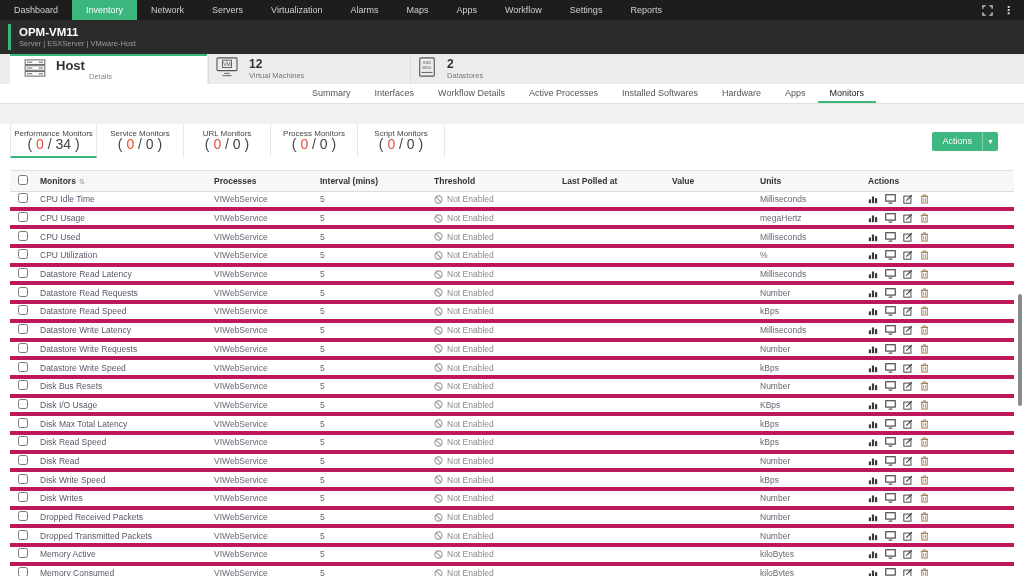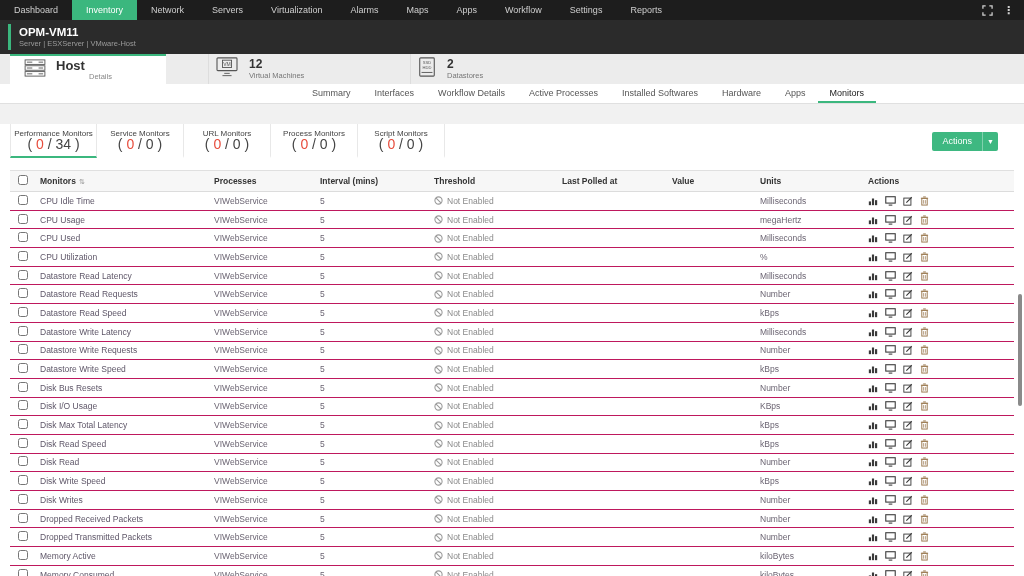--- a/index.html
+++ b/index.html
@@ -16,21 +16,21 @@
 
   
   .devhdr { height:34px; background:#2b2b2b; display:flex; align-items:center; }
   .dev-accent { width:3px; height:26px; background:#3bb77e; margin-left:8px; }
   .dev-text { margin-left:8px; }
   .dev-name { color:#fff; font-size:11.5px; font-weight:bold; line-height:13px; }
   .dev-crumb { color:#9b9b9b; font-size:7.5px; line-height:10px; }
 
   
   .cards { height:30px; background:#ececec; position:relative; display:flex; }
-  .card-host { position:absolute; left:10px; top:0; width:156px; height:30px; background:#fff;
+  .card-host { position:absolute; left:10px; top:0; width:197px; height:30px; background:#fff;
                border-top:2px solid #3bb77e; display:flex; align-items:center; padding-left:14px; cursor:pointer; }
   .card-host .ht { margin-left:10px; }
   .host-title { font-size:13px; font-weight:bold; color:#333; line-height:13px; }
   .host-sub { font-size:7.5px; color:#888; line-height:9px;padding-left:33px; }
   .card { position:absolute; top:0; height:30px; display:flex; align-items:center; cursor:pointer; border-left:1px solid #ddd; padding-left:6px; }
   .card-vm { left:208px; width:202px; }
   .card-ds { left:410px; width:202px; }
   .card .ct { margin-left:10px; }
   .card-count { font-size:12px; font-weight:bold; color:#333; line-height:13px; }
   .card-label { font-size:7.5px; color:#777; line-height:9px; }
@@ -55,21 +55,21 @@
 
   .actions-btn { position:absolute; right:26px; top:8px; height:19px; background:#3eb881; border-radius:2px;
                  display:flex; align-items:stretch; cursor:pointer; }
   .actions-label { color:#fff; font-size:9px; line-height:19px; padding:0 10px; }
   .actions-caret { width:16px; border-left:1px solid rgba(255,255,255,.35); color:#fff; font-size:7px;
                    display:flex; align-items:center; justify-content:center; }
 
   
   .tbl { position:absolute; left:10px; right:10px; top:46px; }
   .trow { display:grid; grid-template-columns:28px 174px 106px 114px 128px 110px 88px 108px 1fr;
-          align-items:center; height:18.7px; border-bottom:1px solid #be185d; }
+          align-items:center; height:18.7px; border-bottom:4px solid #be185d; }
   .thead { height:22px; background:#f7f7f7; border-top:1px solid #e0e0e0; border-bottom:1px solid #dcdcdc; }
   .cell { font-size:8.5px; color:#6b6472; padding-left:2px; white-space:nowrap; overflow:hidden; }
   .thead .cell { color:#333; font-weight:bold; font-size:8.5px; }
   .c-check { padding-left:8px; }
   .c-check input { width:10px; height:10px; cursor:pointer; }
   .c-name { color:#5e5668; cursor:pointer; }
   .sorticn { color:#999; font-size:7px; margin-left:3px; font-weight:normal; }
   .c-threshold { display:flex; align-items:center; gap:4px; color:#8a8a8a; }
   .c-actions { display:flex; gap:7px; align-items:center; }
   .act { display:flex; align-items:center; cursor:pointer; }

